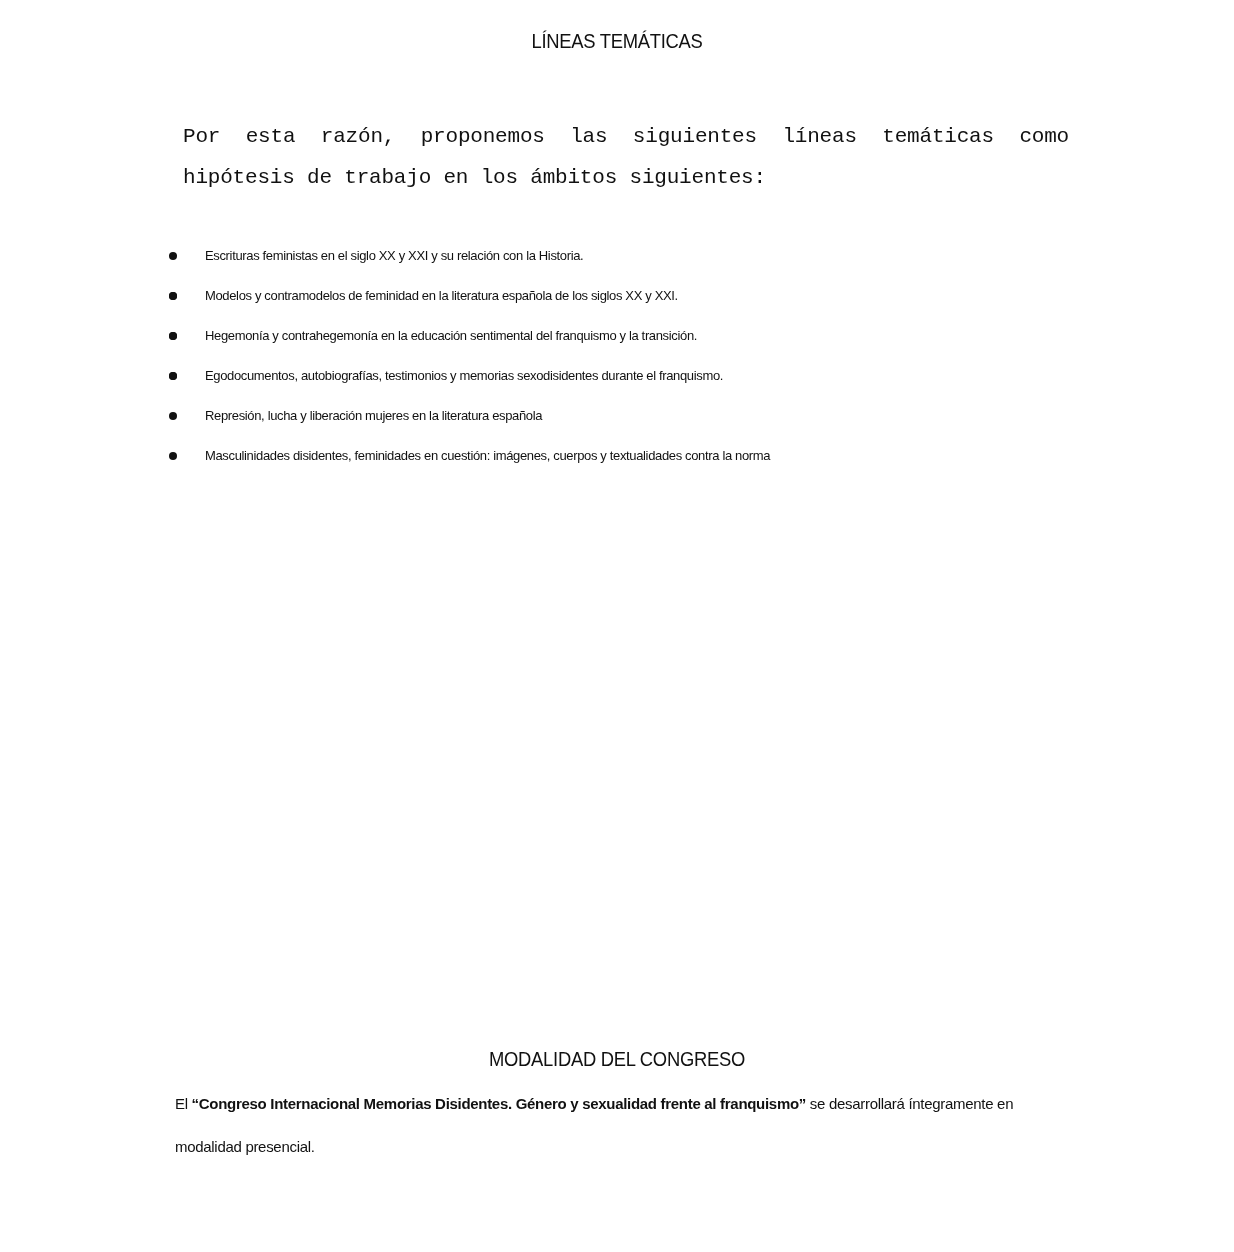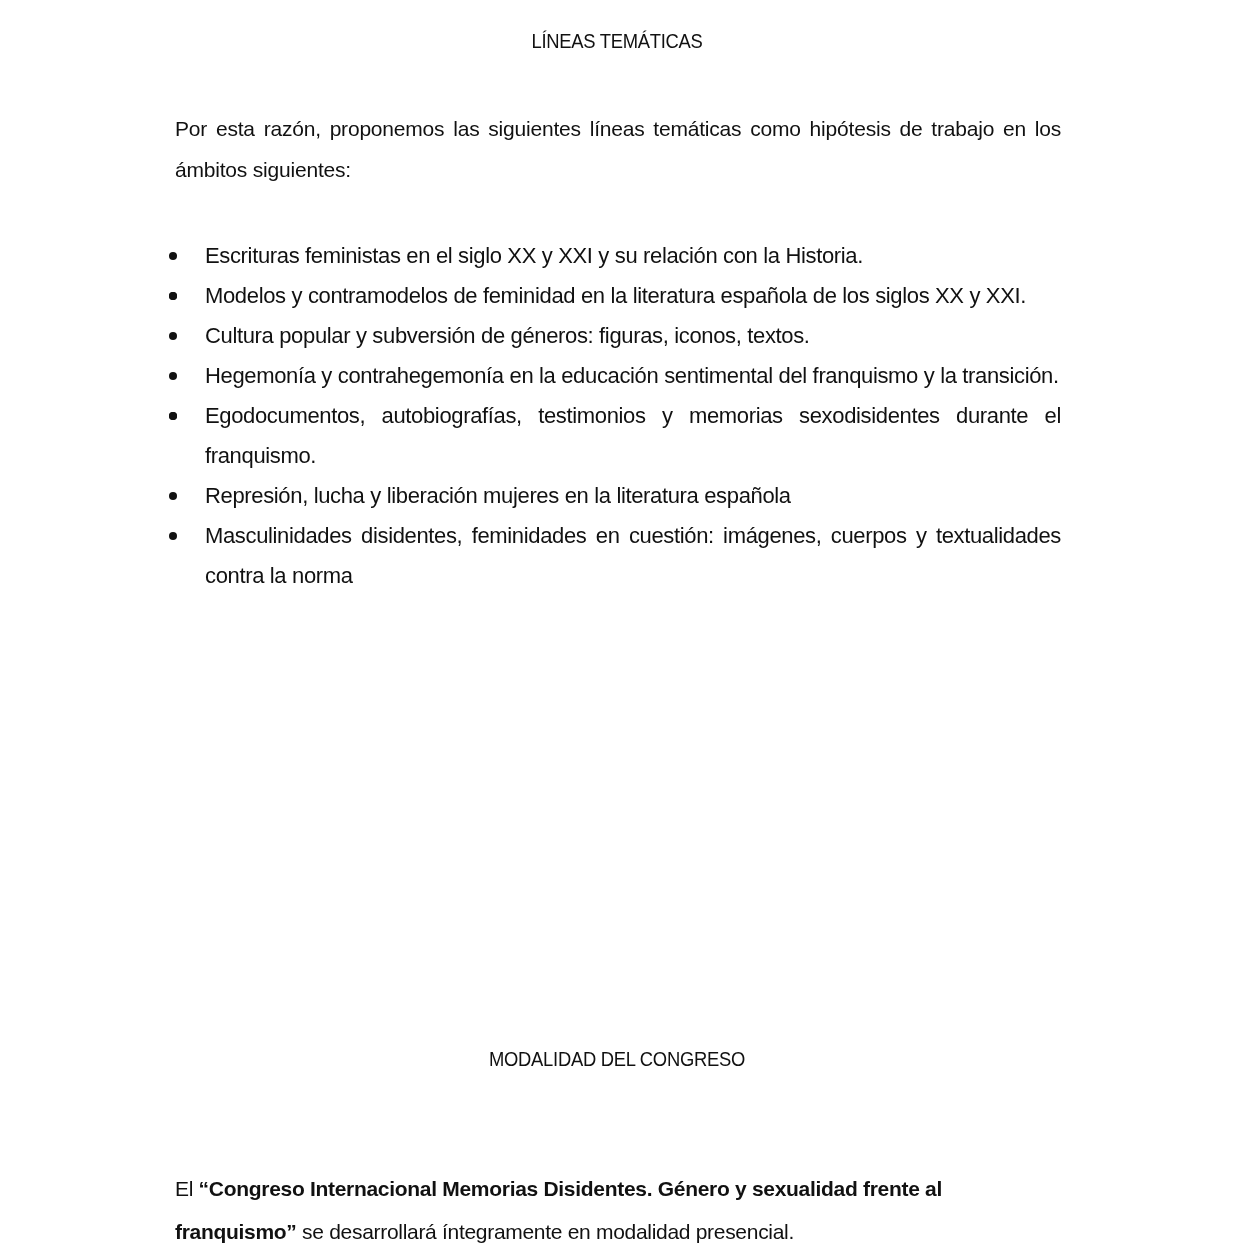--- a/index.html
+++ b/index.html
@@ -38,58 +38,59 @@
     .heading-2 { top: 1048px; }
 
     .intro {
       position: absolute;
       left: 175px;
       top: 108px;
       width: 886px;
       font-size: 21px;
       line-height: 41px;
       text-align: justify;
-      margin: 0;
+      margin: 8px;
       letter-spacing: -0.2px;
+      font-family: Liberation Mono, monospace;
     }
 
     .topics {
       position: absolute;
       left: 175px;
       top: 236px;
       width: 886px;
       margin: 0;
       padding: 0;
       list-style: none;
     }
     .topic {
       position: relative;
       padding-left: 30px;
-      font-size: 22px;
+      font-size: 13px;
       line-height: 40px;
       text-align: justify;
       margin: 0;
       letter-spacing: -0.35px;
     }
     .bullet {
       position: absolute;
       left: -6px;
       top: 16px;
       width: 8px;
       height: 8px;
       border-radius: 50%;
       background: #111111;
     }
 
     .closing {
       position: absolute;
       left: 175px;
-      top: 1167px;
+      top: 1082px;
       width: 886px;
-      font-size: 21px;
+      font-size: 15px;
       line-height: 43px;
       margin: 0;
       letter-spacing: -0.3px;
     }
     .closing strong {
       font-weight: bold;
     }
   </style>
 </head>
 <body>
@@ -97,21 +98,21 @@
 <div class="page">
 
   <h2 class="heading heading-1">LÍNEAS TEMÁTICAS</h2>
 
   <p class="intro">Por esta razón, proponemos las siguientes líneas temáticas como hipótesis de trabajo en los ámbitos siguientes:</p>
 
   <ul class="topics">
     <li class="topic"><span class="bullet"></span><span>Escrituras feministas en el siglo XX y XXI y su relación con la Historia.</span></li>
     <li class="topic"><span class="bullet"></span></li>
     <li class="topic"><span class="bullet"></span><span>Modelos y contramodelos de feminidad en la literatura española de los siglos XX y XXI.</span></li>
-    <li class="topic"><span class="bullet"></span><span>Cultura popular y subversión de géneros: figuras, iconos, textos.</span></li>
+    <li class="topic"><span class="bullet"></span></li>
     <li class="topic"><span class="bullet"></span><span>Hegemonía y contrahegemonía en la educación sentimental del franquismo y la transición.</span></li>
     <li class="topic"><span class="bullet"></span></li>
     <li class="topic"><span class="bullet"></span><span>Egodocumentos, autobiografías, testimonios y memorias sexodisidentes durante el franquismo.</span></li>
     <li class="topic"><span class="bullet"></span><span>Represión, lucha y liberación mujeres en la literatura española</span></li>
     <li class="topic"><span class="bullet"></span><span>Masculinidades disidentes, feminidades en cuestión: imágenes, cuerpos y textualidades contra la norma</span></li>
   </ul>
 
   <h2 class="heading heading-2">MODALIDAD DEL CONGRESO</h2>
 
   <p class="closing"><span>El </span><strong>“Congreso Internacional Memorias Disidentes. Género y sexualidad frente al franquismo”</strong><span> se desarrollará íntegramente en modalidad presencial.</span></p>

